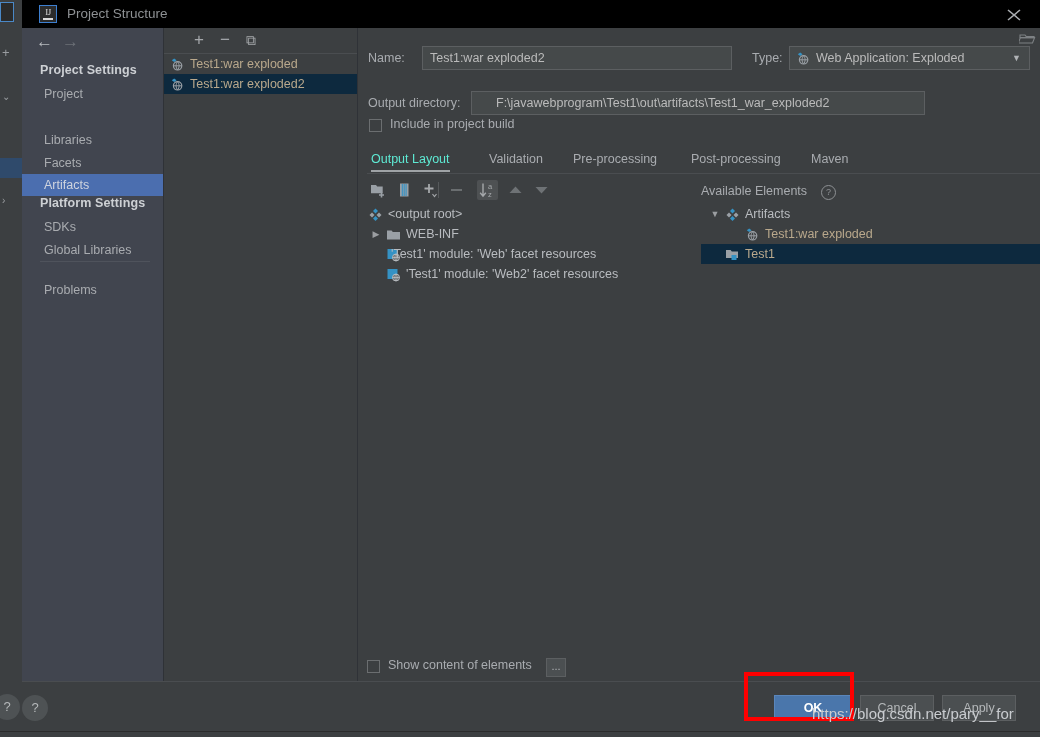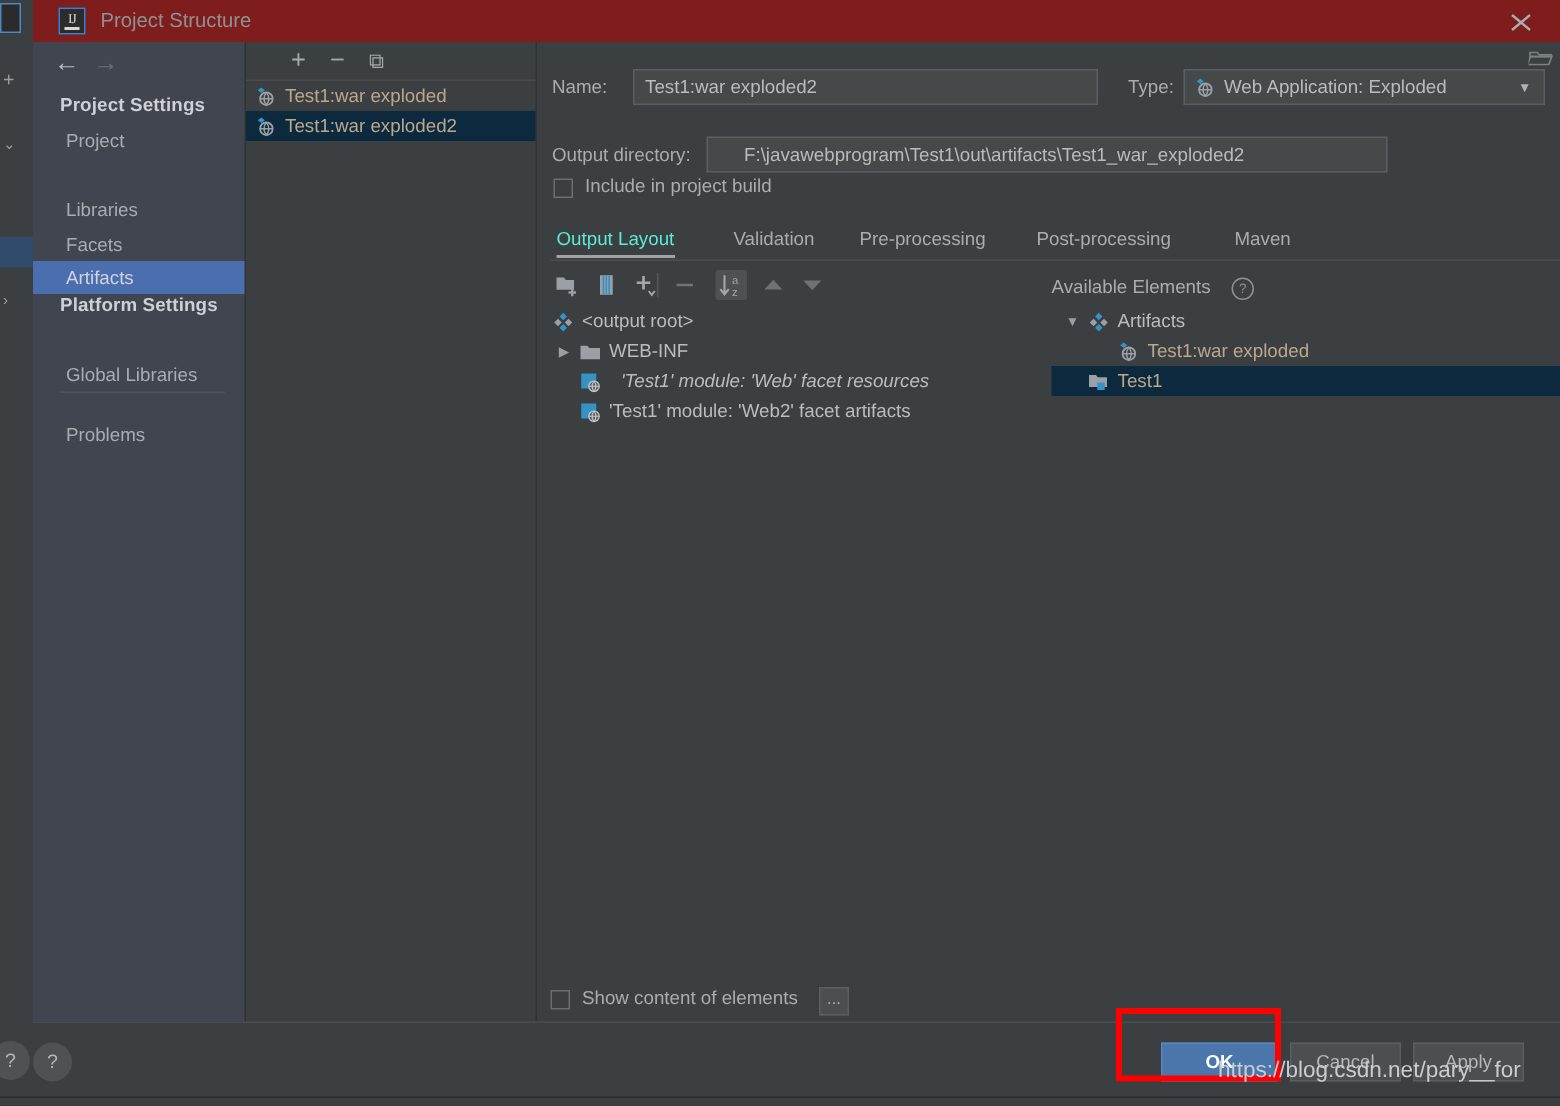--- a/index.html
+++ b/index.html
@@ -42,21 +42,21 @@
 
   
   #dialog {
     position: absolute; left: 22px; top: 0; width: 1018px; height: 737px;
     background: #3c3f41;
   }
 
   
   #titlebar {
     position: absolute; left: 0; top: 0; width: 1018px; height: 28px;
-    background: #7f1d1d;
+    background: #000000;
   }
   #app-icon {
     position: absolute; left: 17px; top: 5px; width: 18px; height: 18px;
     border: 1px solid #3d7fd0; background: #2b2b2b;
     box-sizing: border-box;
   }
   #app-icon span {
     display: block; text-align: center; font-size: 9px; color: #d8d8d8;
     line-height: 11px; font-family: "Liberation Serif", serif;
     letter-spacing: -0.5px; border-bottom: 2px solid #d8d8d8;
@@ -326,20 +326,21 @@
 
     <div class="nav-group-title" style="top:35px;">Project Settings</div>
 
     <div class="nav-item" style="top:55px;">Project</div>
     <div class="nav-item" style="top:101px;">Libraries</div>
     <div class="nav-item" style="top:124px;">Facets</div>
     <div class="nav-item selected" style="top:146px;">Artifacts</div>
 
     <div class="nav-group-title" style="top:168px;">Platform Settings</div>
 
+    <div class="nav-item" style="top:188px;">SDKs</div>
     <div class="nav-item" style="top:211px;">Global Libraries</div>
 
     <div id="sidebar-divider"></div>
 
     <div class="nav-item" style="top:251px;">Problems</div>
   </div>
 
   <div id="artifact-col">
     <div id="artifact-toolbar">
       <div class="atb-ico" style="left:26px;font-size:17px;">+</div>
@@ -399,21 +400,21 @@
     </div>
 
     <div class="chk-box" style="left:11px; top:91px;"></div>
     <div class="chk-label" style="left:32px; top:89px;">Include in project build</div>
 
     <div id="tabstrip">
       <div class="tab active" style="left:4px;">Output Layout</div>
       <div class="tab" style="left:122px;">Validation</div>
       <div class="tab" style="left:206px;">Pre-processing</div>
       <div class="tab" style="left:324px;">Post-processing</div>
-      <div class="tab" style="left:456px;">Maven</div>
+      <div class="tab" style="left:444px;">Maven</div>
     </div>
 
     <div id="layout-toolbar">
       <div class="ltb" style="left:6px;">
         <svg width="21" height="20" viewBox="0 0 21 20">
           <path d="M3 5 h5 l1.2 1.6 h5.5 v6.6 h-11.7 z" fill="#9aa0a6"></path>
           <path d="M13.5 12.5 v5 M11 15 h5" stroke="#9aa0a6" stroke-width="1.6" fill="none"></path>
         </svg>
       </div>
       <div class="ltb" style="left:32px;">
@@ -481,32 +482,32 @@
       </div>
 
       <div class="tree-row plain-text">
         <span class="tw-ico" style="left:24px;">
           <svg width="15" height="15" viewBox="0 0 15 15">
             <rect x="1.5" y="2" width="10" height="10" fill="#3592c4"></rect>
             <circle cx="10" cy="10.5" r="3.5" fill="#5f6467" stroke="#c8cbcf" stroke-width="0.8"></circle>
             <path d="M6.5 10.5 h7 M10 7 c1.6 2.2 1.6 4.8 0 7 c-1.6 -2.2 -1.6 -4.8 0 -7" fill="none" stroke="#c8cbcf" stroke-width="0.7"></path>
           </svg>
         </span>
-        <span class="tw-label" style="left:52px;font-style:italic;">'Test1' module: 'Web' facet resources</span>
+        <span class="tw-label" style="left:29px;">'Test1' module: 'Web' facet resources</span>
       </div>
 
       <div class="tree-row plain-text">
         <span class="tw-ico" style="left:24px;">
           <svg width="15" height="15" viewBox="0 0 15 15">
             <rect x="1.5" y="2" width="10" height="10" fill="#3592c4"></rect>
             <circle cx="10" cy="10.5" r="3.5" fill="#5f6467" stroke="#c8cbcf" stroke-width="0.8"></circle>
             <path d="M6.5 10.5 h7 M10 7 c1.6 2.2 1.6 4.8 0 7 c-1.6 -2.2 -1.6 -4.8 0 -7" fill="none" stroke="#c8cbcf" stroke-width="0.7"></path>
           </svg>
         </span>
-        <span class="tw-label" style="left:44px;">'Test1' module: 'Web2' facet artifacts</span>
+        <span class="tw-label" style="left:44px;">'Test1' module: 'Web2' facet resources</span>
       </div>
     </div>
 
     <div id="right-tree">
 
       <div class="tree-row plain-text">
         <span class="tw-arrow" style="left:8px;">▼</span>
         <span class="tw-ico" style="left:24px;">
           <svg width="15" height="15" viewBox="0 0 15 15">
             <path d="M7.5 1.5 L10 4 L7.5 6.5 L5 4 Z" fill="#3592c4"></path>

